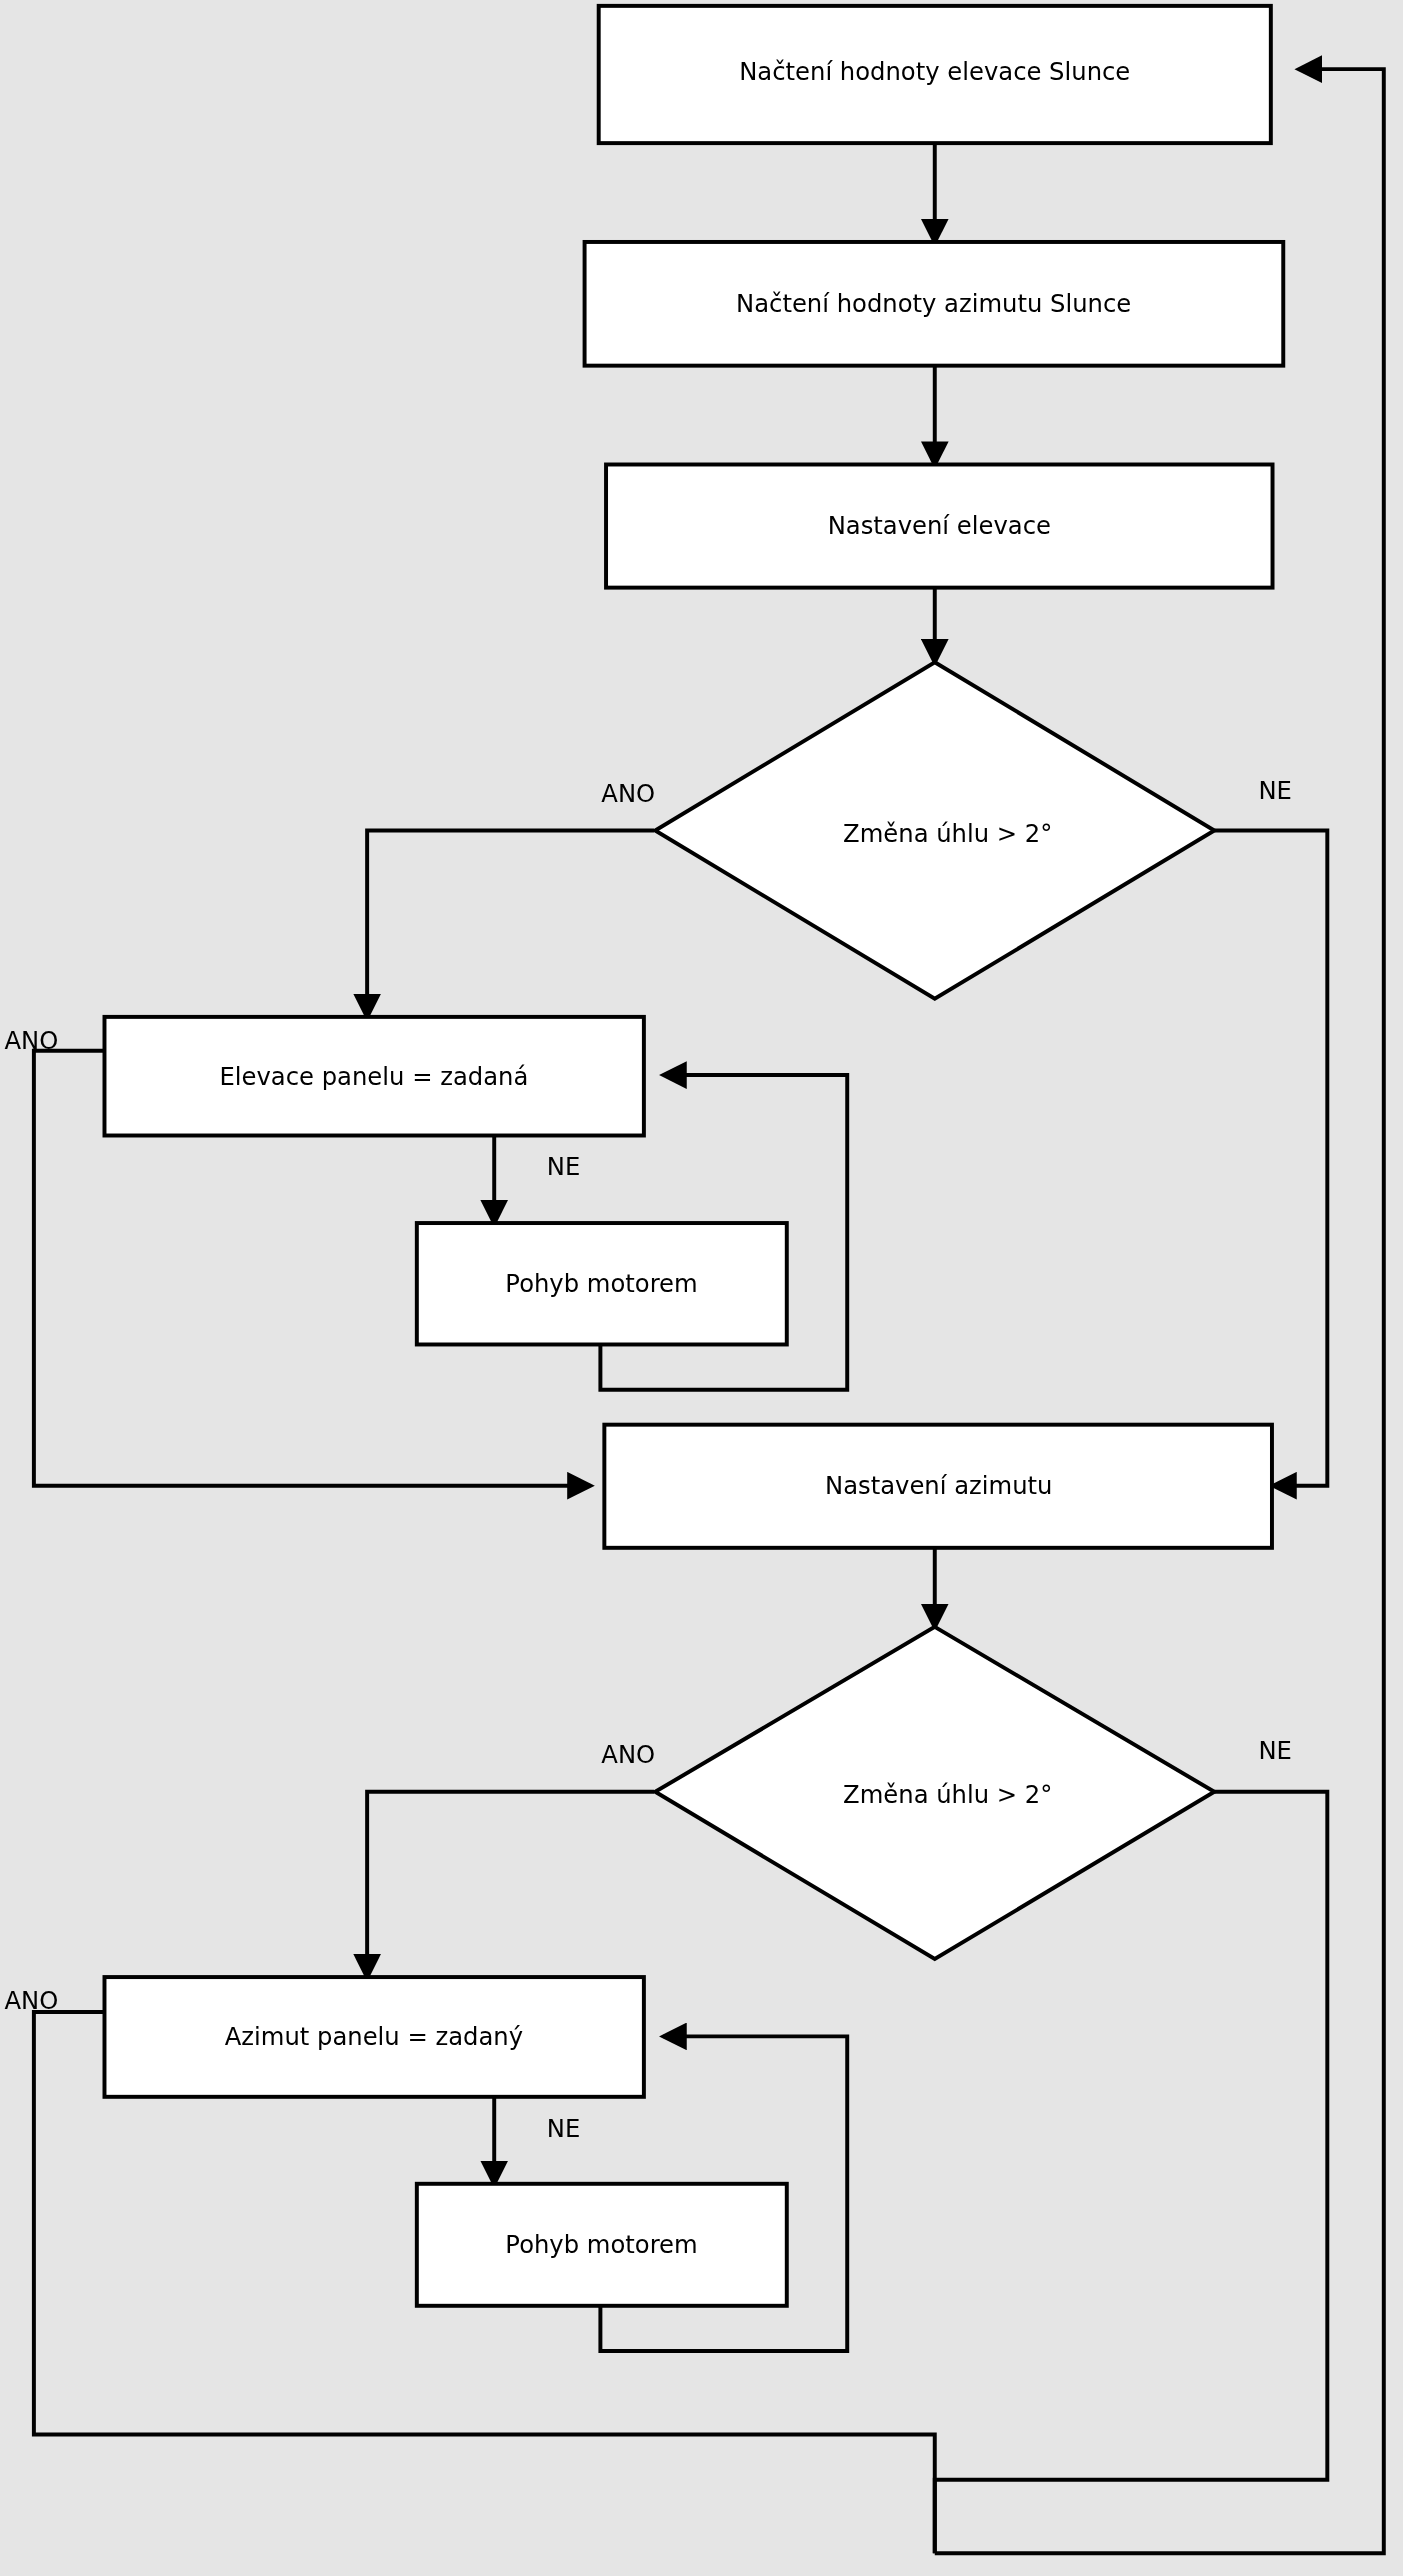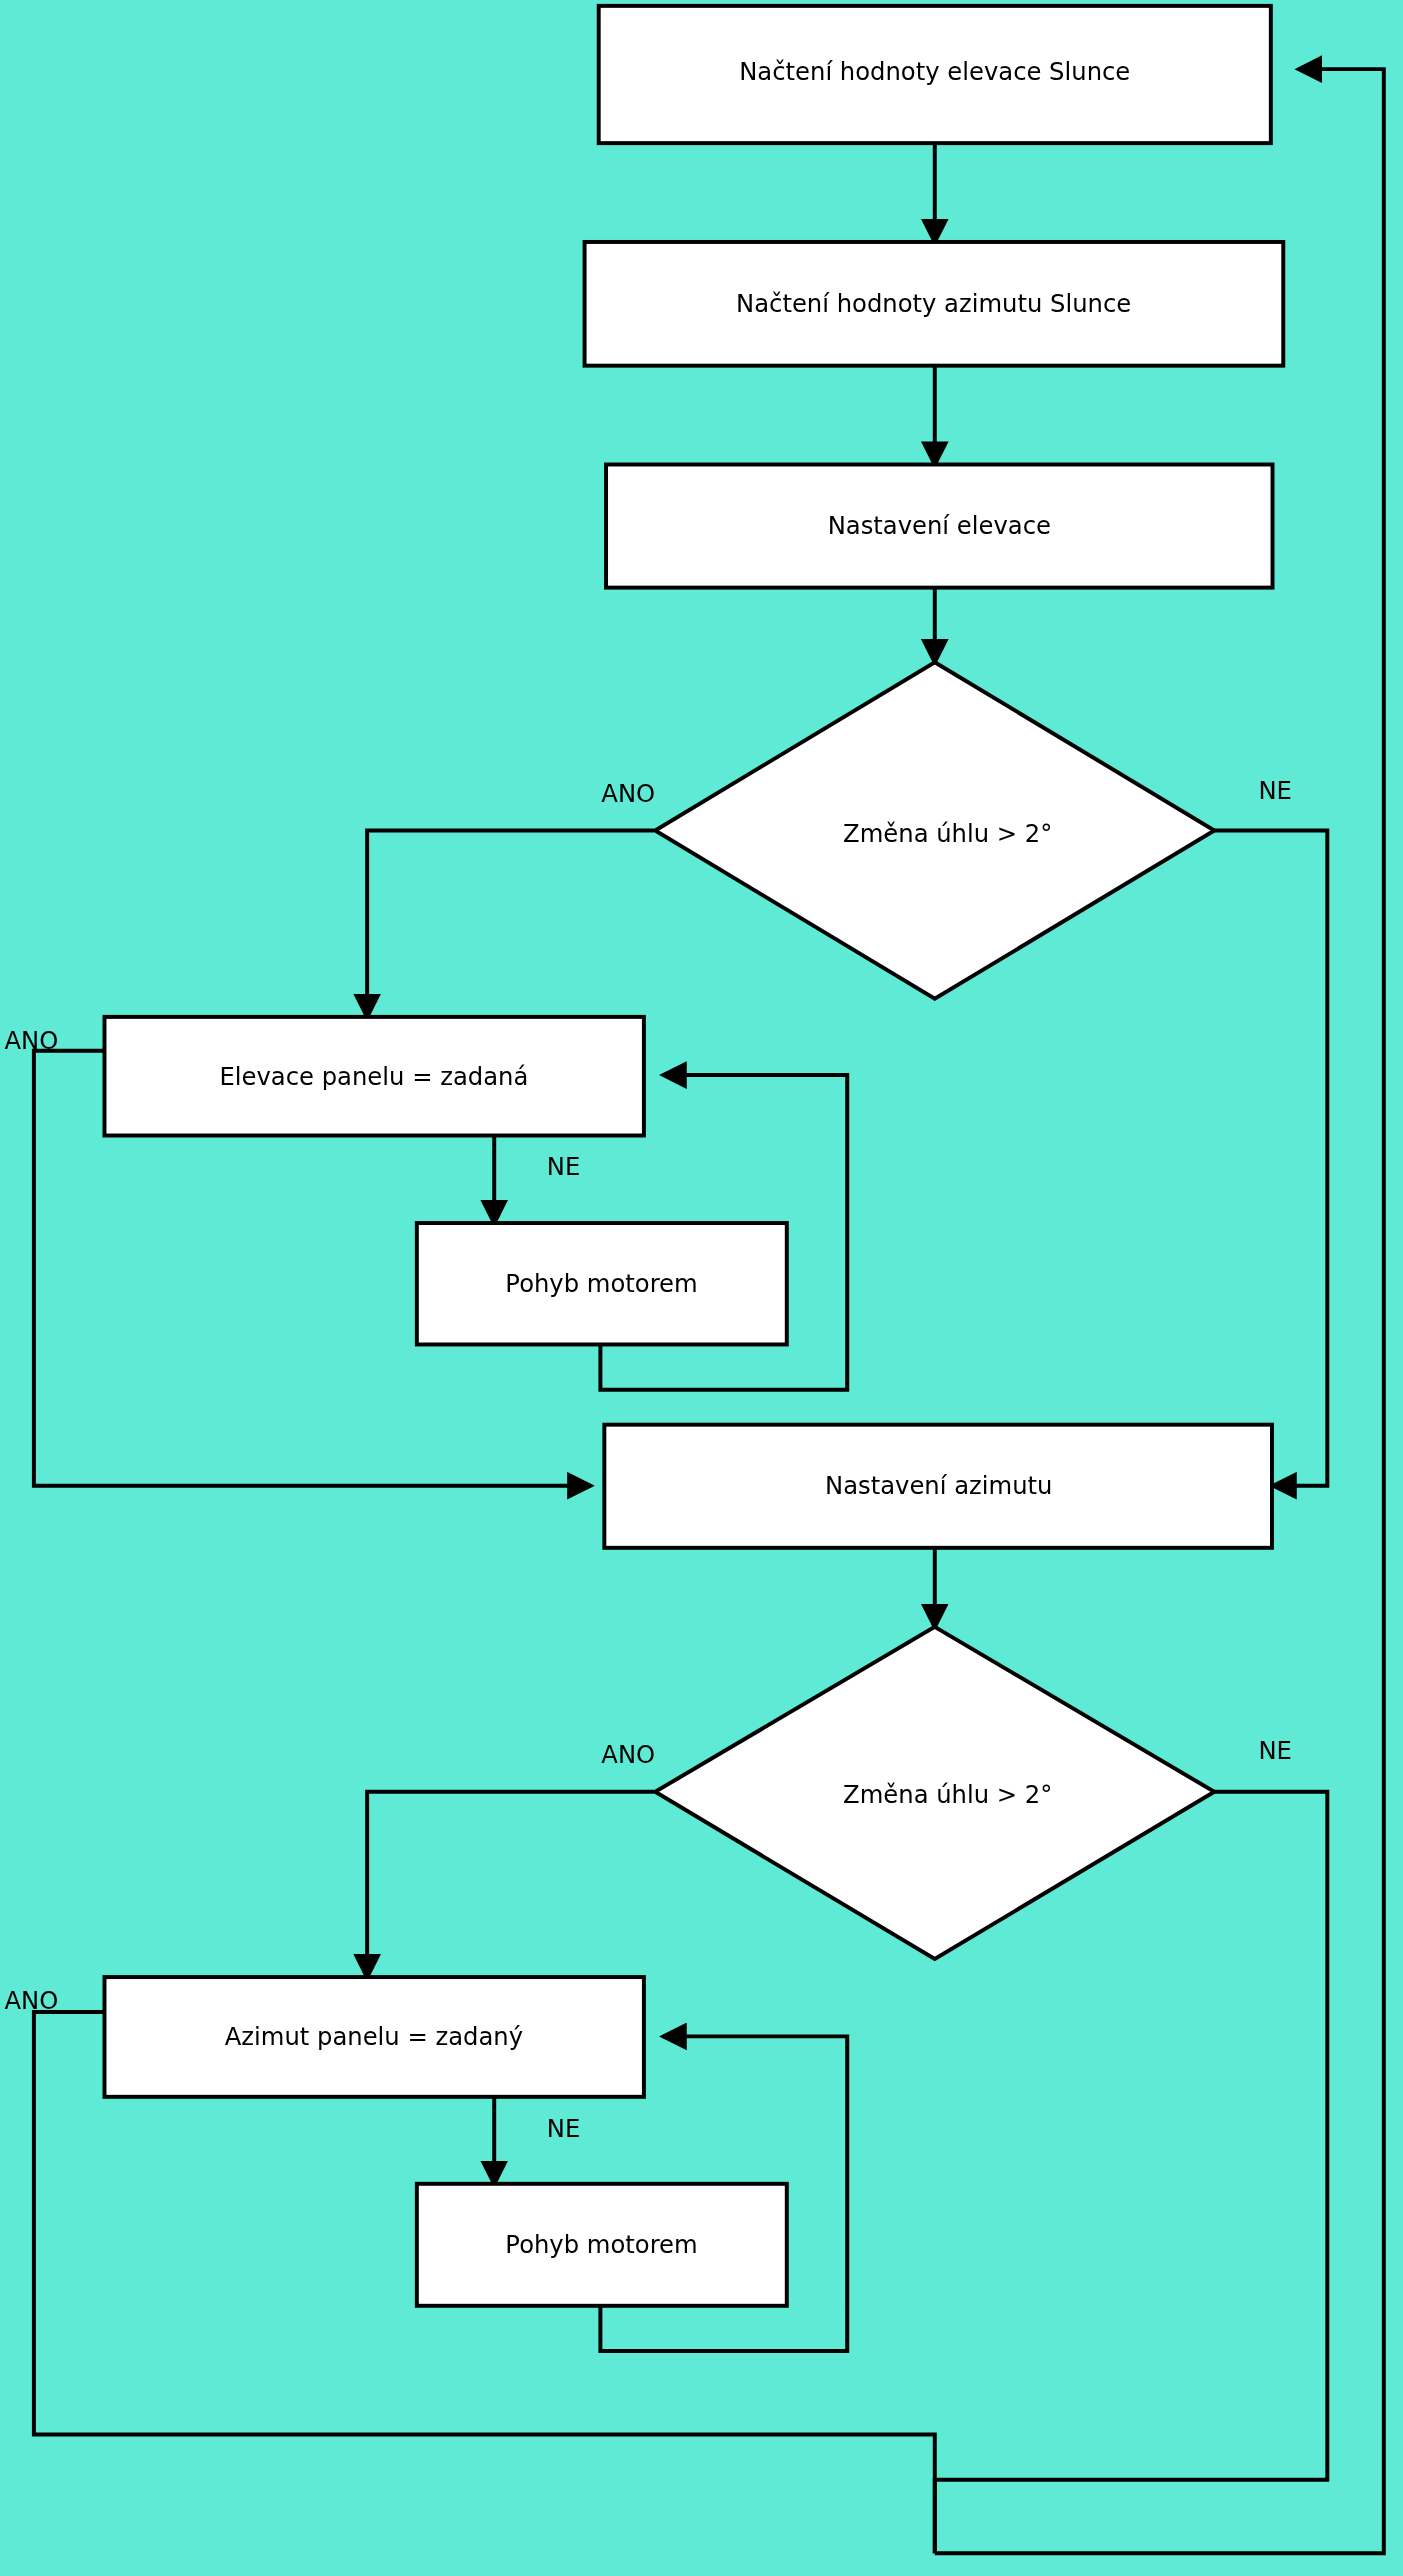--- a/index.html
+++ b/index.html
@@ -7,21 +7,21 @@
     padding: 0;
     background: #ffffff;
   }
   body {
     font-family: "DejaVu Sans", "Liberation Sans", sans-serif;
   }
   #canvas {
     position: relative;
     width: 1403px;
     height: 2576px;
-    background: #5eead4;
+    background: #e5e5e5;
     overflow: hidden;
   }
   #flow-svg {
     position: absolute;
     left: 0;
     top: 0;
     width: 1403px;
     height: 2576px;
   }
   .node-rect {

